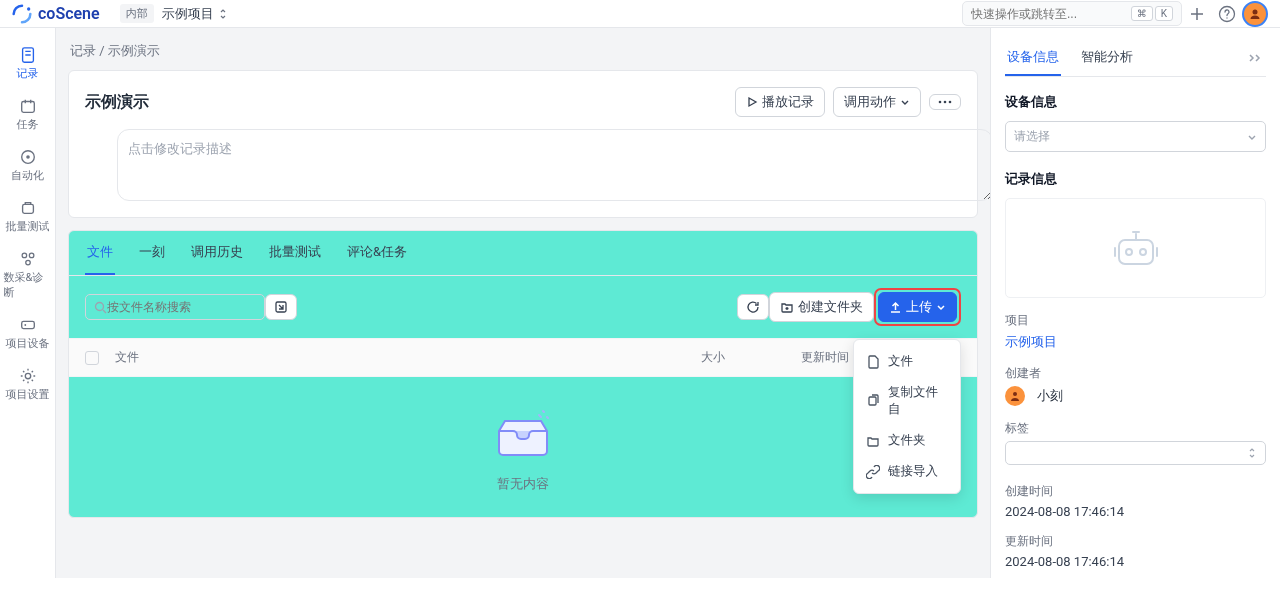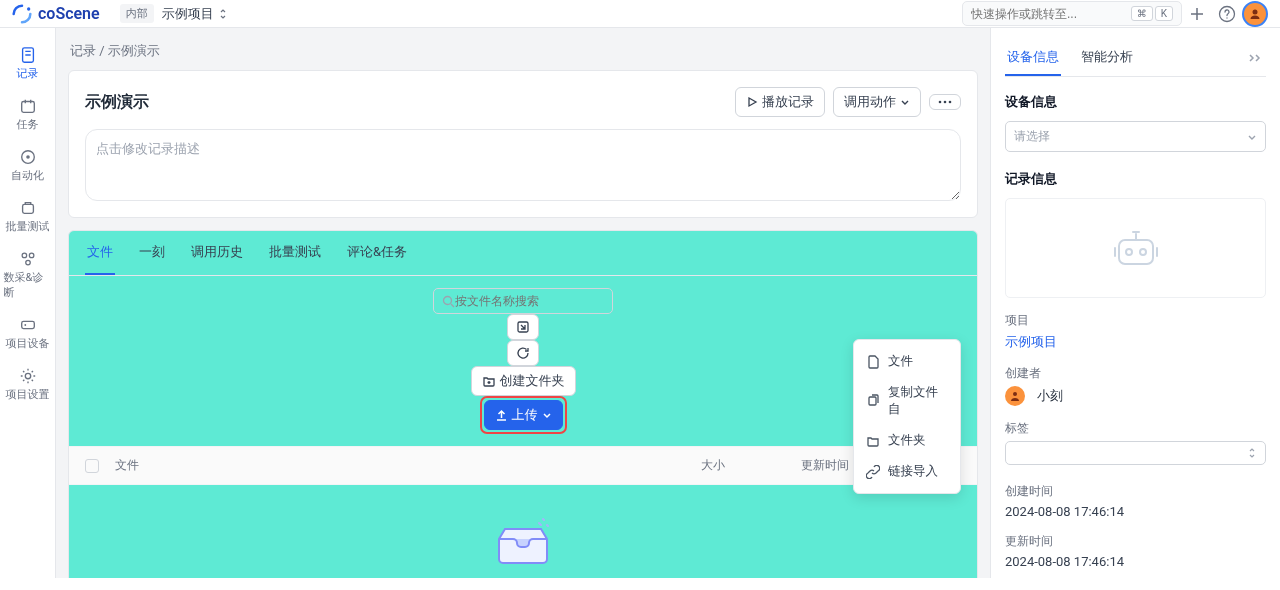--- a/index.html
+++ b/index.html
@@ -27,28 +27,28 @@
     
     .main { flex: 1; background: #f3f4f6; padding: 12px; overflow: auto; display: flex; flex-direction: column; }
     .breadcrumb { font-size: 13px; color: #6b7280; margin-bottom: 8px; padding: 2px 2px; }
     .breadcrumb span.cur { color: #6b7280; }
     
     .card { background: #fff; border: 1px solid #e5e7eb; border-radius: 6px; padding: 16px; }
     .title-row { display: flex; align-items: center; gap: 8px; margin-bottom: 12px; }
     .title-row h2 { font-size: 16px; font-weight: 600; flex: 1; }
     .btn { border: 1px solid #d1d5db; background: #fff; border-radius: 6px; padding: 5px 10px; font-size: 13px; display: inline-flex; align-items: center; gap: 4px; cursor: pointer; color: #374151; }
     .btn-icon-only { padding: 5px 8px; }
-    .desc-box { width: 100%; min-height: 72px; border: 1px solid #e5e7eb; border-radius: 12px; padding: 10px; color: #9ca3af; font-size: 13px; resize: both; overflow: auto; }
+    .desc-box { width: 100%; min-height: 72px; border: 1px solid #e5e7eb; border-radius: 12px; padding: 10px; color: #9ca3af; font-size: 13px; resize: both; overflow: auto; margin-left: 32px; }
     
     .card2 { background: #5eead4; border: 1px solid #e5e7eb; border-radius: 6px; margin-top: 12px; position: relative; }
     .tabs { display: flex; gap: 22px; border-bottom: 1px solid #e5e7eb; padding: 0 16px; }
     .tab { padding: 12px 2px; font-size: 13px; color: #374151; cursor: pointer; border-bottom: 2px solid transparent; }
     .tab.active { color: #2563eb; border-bottom-color: #2563eb; font-weight: 500; }
     
-    .toolbar-row { display: flex; align-items: center; padding: 12px 16px; flex-direction: column; }
+    .toolbar-row { display: flex; align-items: center; padding: 12px 16px; }
     .search-files { display: flex; align-items: center; border: 1px solid #d1d5db; border-radius: 5px; padding: 5px 8px; width: 180px; color: #9ca3af; }
     .search-files input { border: none; outline: none; flex: 1; font-size: 12px; background: transparent; }
     .toolbar-spacer { flex: 1; }
     .btn-primary { background: #2563eb; color: #fff; border-color: #2563eb; }
     .highlight-box { border: 2.5px solid #ef4444; border-radius: 7px; padding: 2px; }
     
     .section-label { padding: 0 16px 8px; font-size: 13px; color: #374151; }
     
     .table-head { display: flex; align-items: center; padding: 10px 16px; border-top: 1px solid #f3f4f6; border-bottom: 1px solid #f3f4f6; font-size: 12px; color: #6b7280; background: #fafafa; }
     .th-check { width: 30px; }

